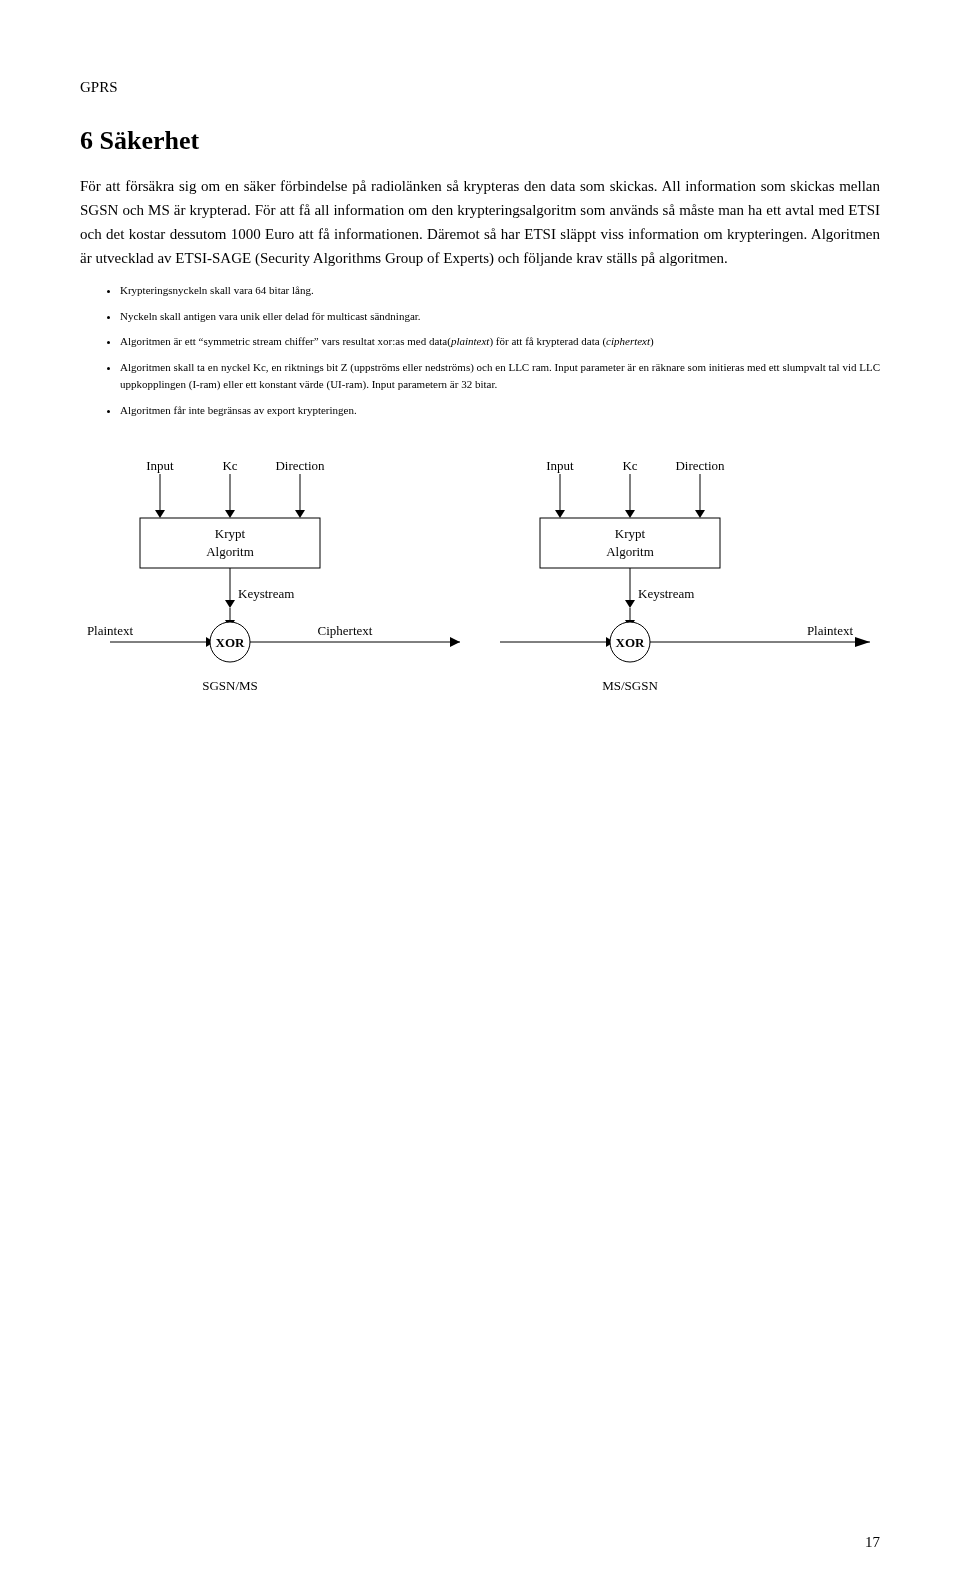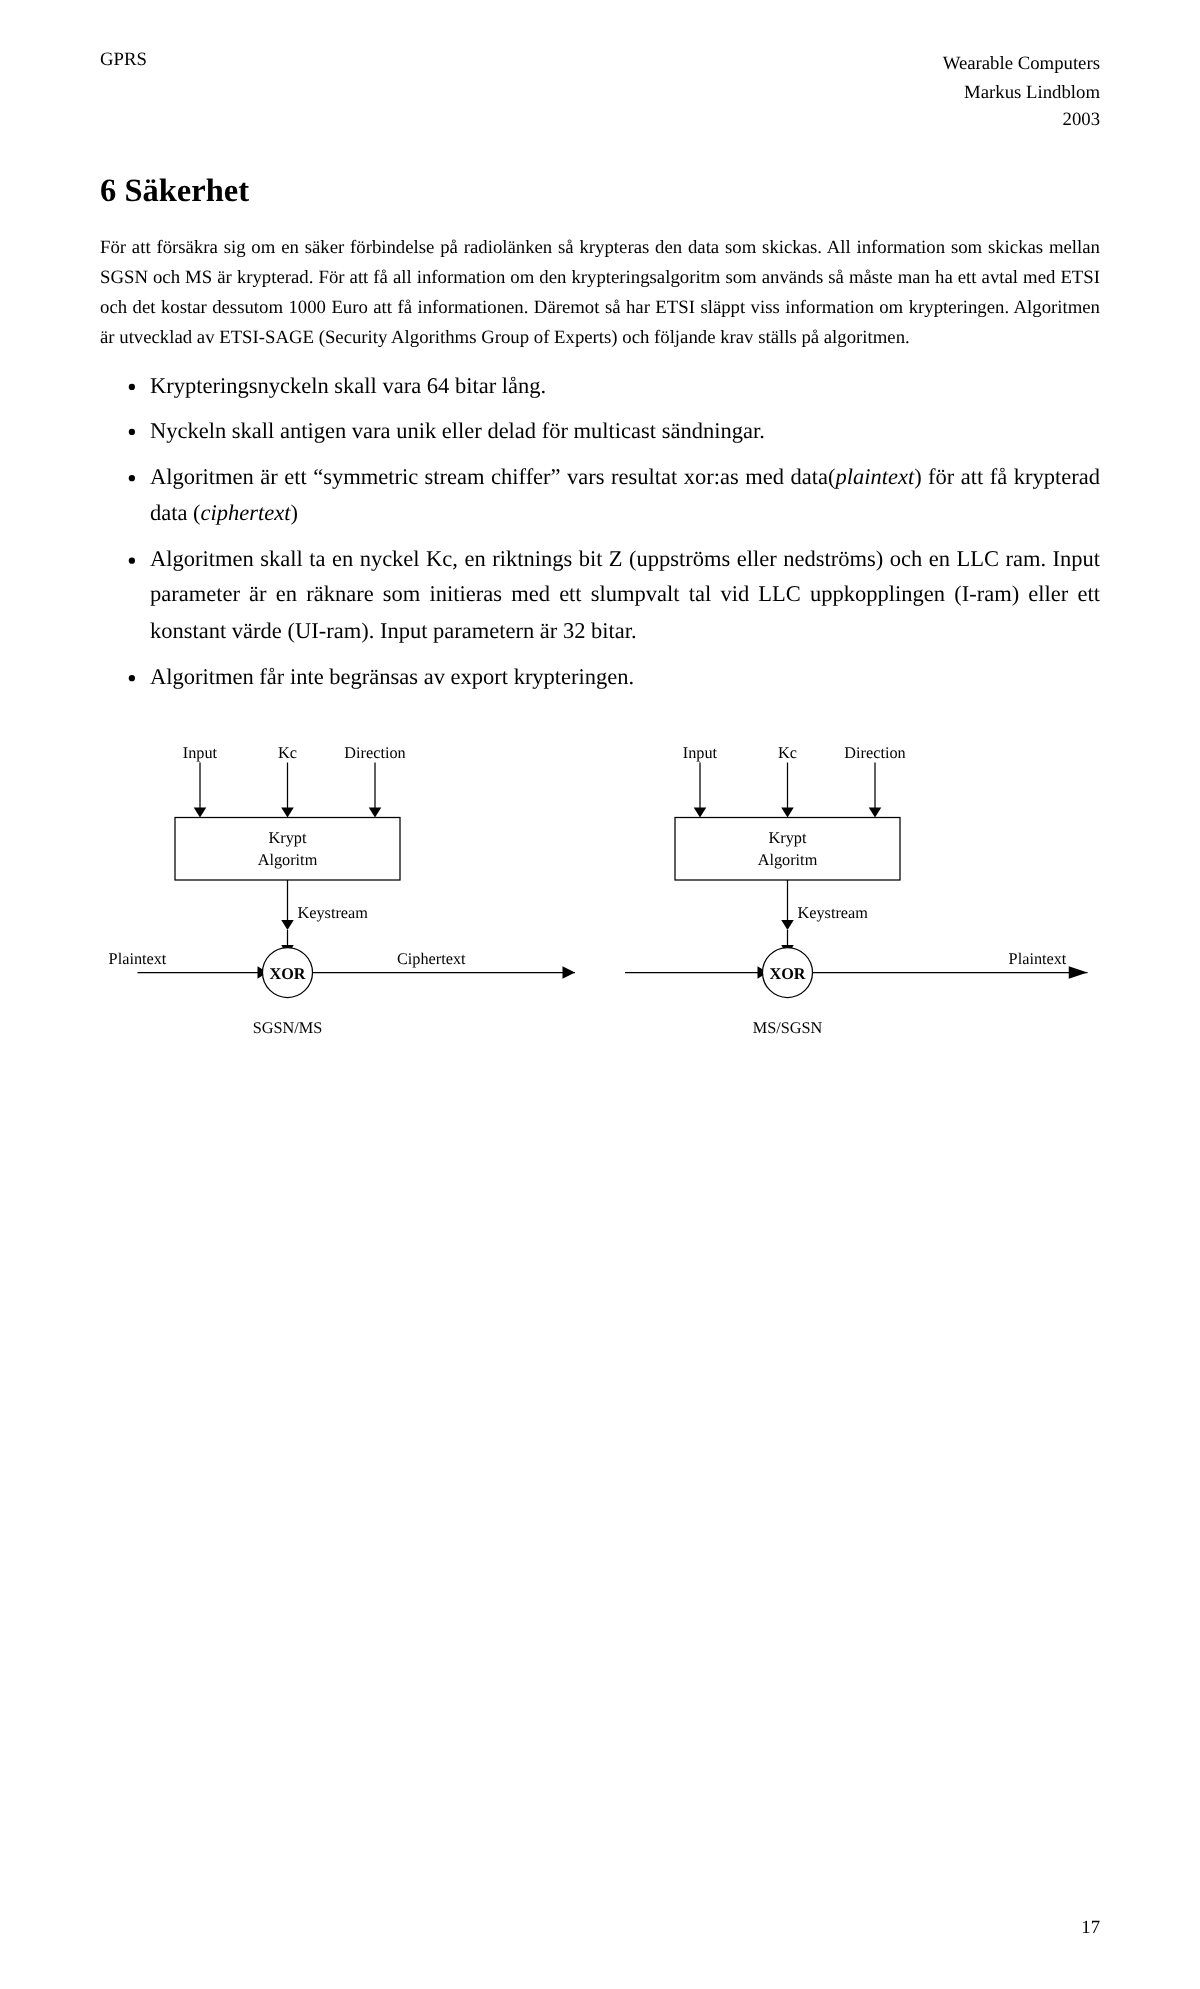--- a/index.html
+++ b/index.html
@@ -14,22 +14,23 @@
     }
     .page {
       width: 960px;
       min-height: 1591px;
       padding: 40px 80px 60px 80px;
       position: relative;
     }
     .header {
       display: flex;
       justify-content: space-between;
-      align-items: flex-start;
+      align-items: flex-end;
       margin-bottom: 30px;
+      margin-top: 39px;
     }
     .header-left {
       font-size: 15px;
       font-weight: normal;
     }
     .header-right {
       text-align: right;
       font-size: 15px;
       line-height: 1.5;
     }
@@ -45,21 +46,21 @@
       margin-bottom: 12px;
       text-align: justify;
       font-family: Liberation Serif, serif;
     }
     .bullet-list {
       margin-left: 40px;
       margin-bottom: 12px;
     }
     .bullet-list li {
       list-style-type: disc;
-      font-size: 18px;
+      font-size: 11px;
       line-height: 1.6;
       margin-bottom: 8px;
       text-align: justify;
     }
     .bullet-list li em {
       font-style: italic;
     }
     .diagram-area {
       display: flex;
       justify-content: flex-start;
@@ -76,25 +77,20 @@
   </style>
 </head>
 <body>
 
 <div class="page">
 
   <div class="header">
     <div class="header-left">
       <span>GPRS</span>
     </div>
-    <div class="header-right">
-      <div>Wearable Computers</div>
-      <div>Markus Lindblom</div>
-      <div>2003</div>
-    </div>
   </div>
 
   <h1 class="section-title">
     <span>6</span> <span>Säkerhet</span>
   </h1>
 
   <p class="body-text">
     För att försäkra sig om en säker förbindelse på radiolänken så krypteras den data som skickas. All information som skickas mellan SGSN och MS är krypterad. För att få all information om den krypteringsalgoritm som används så måste man ha ett avtal med ETSI och det kostar dessutom 1000 Euro att få informationen. Däremot så har ETSI släppt viss information om krypteringen. Algoritmen är utvecklad av ETSI-SAGE (Security Algorithms Group of Experts) och följande krav ställs på algoritmen.
   </p>
 

